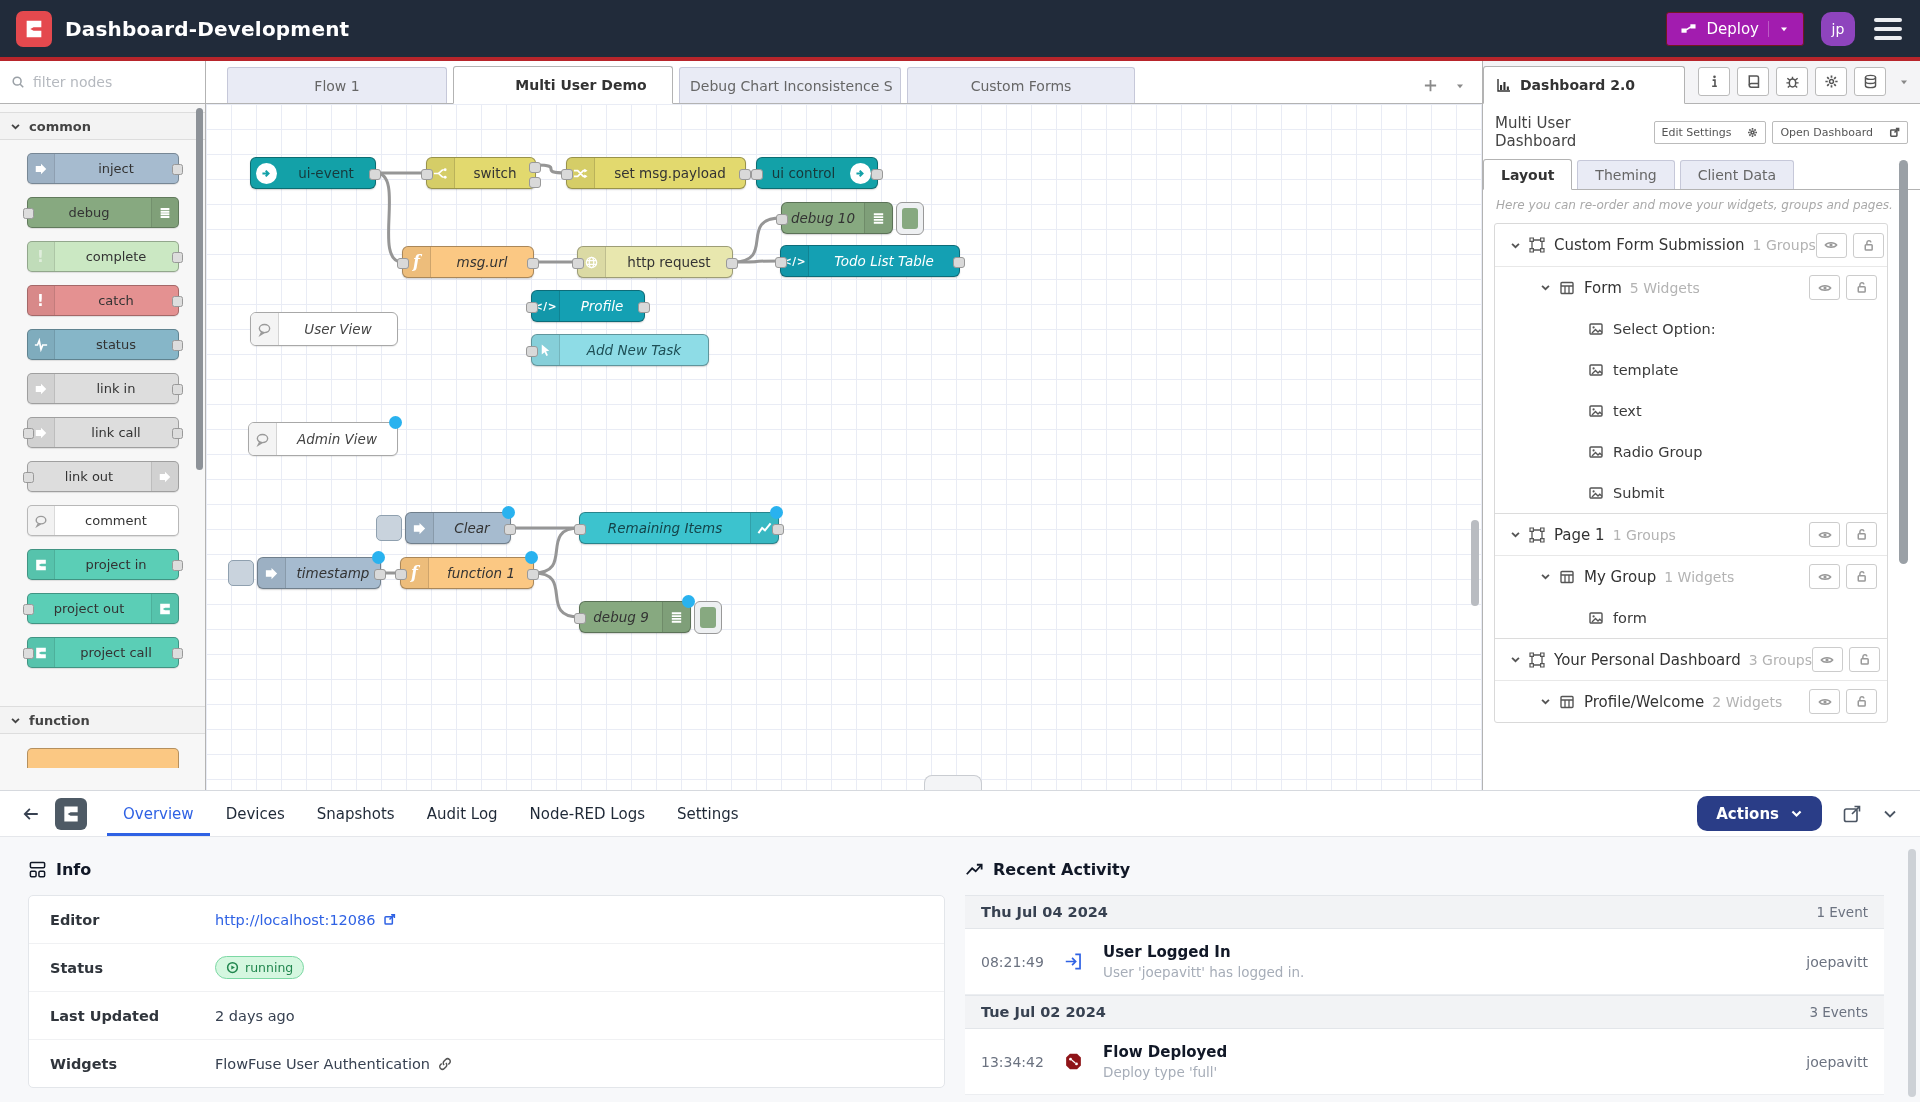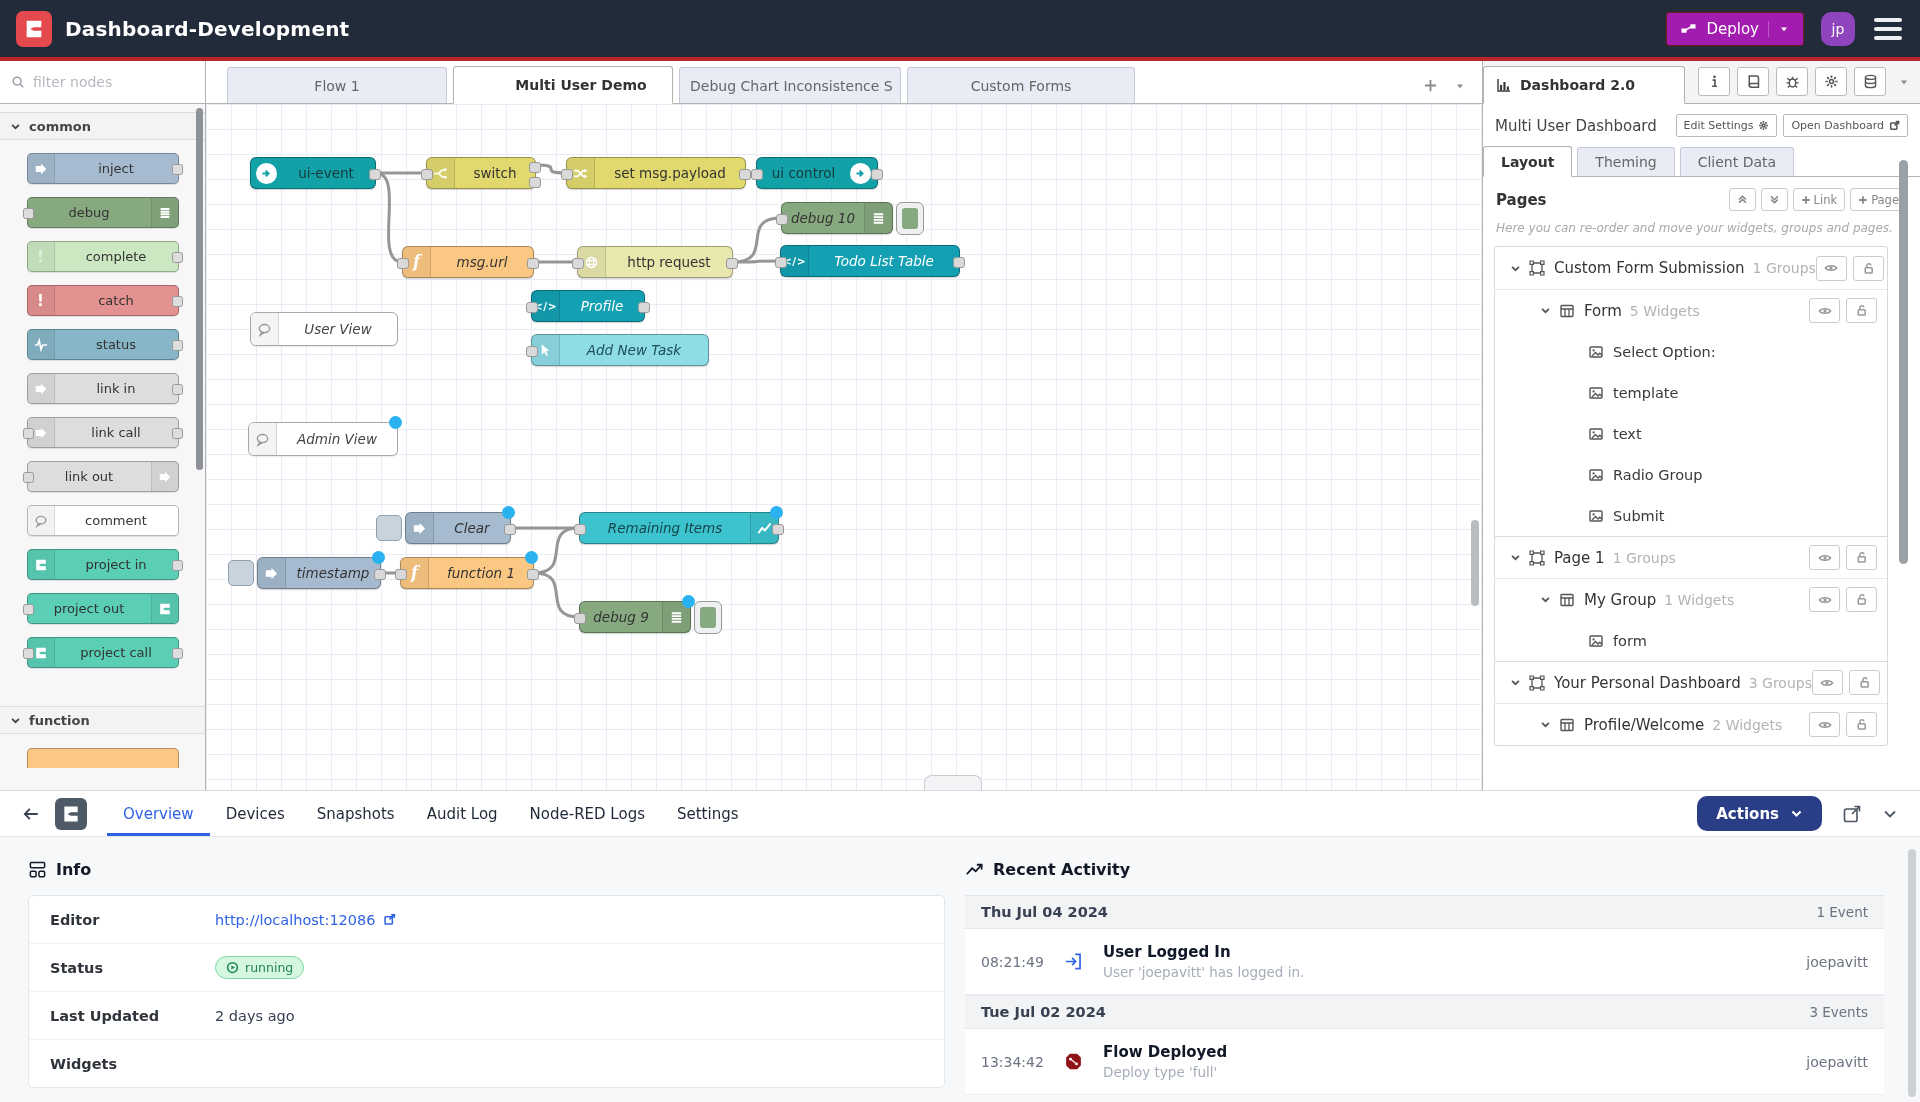--- a/index.html
+++ b/index.html
@@ -98,21 +98,21 @@
   .canvas-vscroll{position:absolute;right:3px;top:416px;width:8px;height:86px;background:#b9bcc1;border-radius:4px;}
   .canvas-handle{position:absolute;left:718px;bottom:0;width:58px;height:15px;box-sizing:border-box;background:#f3f4f6;
                  border:1px solid #c9ccd1;border-bottom:none;border-radius:8px 8px 0 0;}
 
   
   .sidebar{position:absolute;left:1482px;top:0;width:438px;height:686px;box-sizing:border-box;background:#fff;
            border-left:1px solid #b3b3b3;overflow:hidden;}
   .sb-head{display:flex;align-items:center;gap:6px;padding:10px 12px 8px;}
   .sb-title{font-size:15px;color:#444;margin-right:auto;}
   .sb-btn{font-size:11px;color:#555;border:1px solid #bbb;background:#fff;border-radius:2px;padding:4px 7px;
-          display:flex;align-items:center;gap:5px;cursor:pointer;white-space:nowrap;}
+          display:flex;align-items:center;gap:16px;cursor:pointer;white-space:nowrap;}
   .sb-tabs{display:flex;align-items:flex-end;border-bottom:1px solid #b3b3b3;height:31px;padding-left:0;}
   .sb-tab{height:29px;box-sizing:border-box;display:flex;align-items:center;padding:0 17px;font-size:14px;
           background:#e9ebf5;border:1px solid #c6c8d9;border-bottom:none;border-radius:3px 3px 0 0;color:#666;
           margin-right:5px;cursor:pointer;}
   .sb-tab.active{height:31px;background:#fff;border:1px solid #b3b3b3;border-bottom:1px solid #fff;margin-bottom:-1px;
                  font-weight:bold;color:#333;}
   .pages-row{display:flex;align-items:center;gap:5px;padding:11px 13px 2px;}
   .pages-title{font-size:15px;font-weight:bold;color:#333;margin-right:auto;}
   .pg-btn{height:23px;min-width:26px;box-sizing:border-box;border:1px solid #ccc;border-radius:3px;background:#fff;
           color:#888;font-size:11.5px;display:flex;align-items:center;justify-content:center;padding:0 7px;gap:3px;cursor:pointer;}
@@ -633,45 +633,20 @@
           <div class="sb-tab active">
             <span>Layout</span>
           </div>
           <div class="sb-tab ">
             <span>Theming</span>
           </div>
           <div class="sb-tab ">
             <span>Client Data</span>
           </div>
         </div>
-      <div class="pages-row">
-        <div class="pages-title">Pages</div>
-        <div class="pg-btn">
-          <svg class="ic" width="11" height="11" viewBox="0 0 16 16">
-            <path d="M3 8 L8 3.5 L13 8 M3 12.5 L8 8 L13 12.5" fill="none" stroke="currentColor" stroke-width="1.6"></path>
-          </svg>
-        </div>
-        <div class="pg-btn">
-          <svg class="ic" width="11" height="11" viewBox="0 0 16 16">
-            <path d="M3 3.5 L8 8 L13 3.5 M3 8 L8 12.5 L13 8" fill="none" stroke="currentColor" stroke-width="1.6"></path>
-          </svg>
-        </div>
-        <div class="pg-btn">
-          <svg class="ic" width="10" height="10" viewBox="0 0 16 16">
-            <path d="M8 2 V14 M2 8 H14" stroke="currentColor" stroke-width="1.8" fill="none"></path>
-          </svg>
-          <span>Link</span>
-        </div>
-        <div class="pg-btn">
-          <svg class="ic" width="10" height="10" viewBox="0 0 16 16">
-            <path d="M8 2 V14 M2 8 H14" stroke="currentColor" stroke-width="1.8" fill="none"></path>
-          </svg>
-          <span>Page</span>
-        </div>
-      </div>
       <div class="hint">Here you can re-order and move your widgets, groups and pages.</div>
       <div class="tree" id="tree">
           <div class="trow page">
       <span class="tchev">
               <svg class="ic " width="11" height="11" viewBox="0 0 16 16">
                 <path d="M3 5.5 L8 10.5 L13 5.5" fill="none" stroke="currentColor" stroke-width="1.8"></path>
               </svg>
             </span>
             <span class="ticon">
               <svg class="ic " width="16" height="16" viewBox="0 0 16 16">
@@ -1004,20 +979,28 @@
               </span>
             </div>
             <div class="irow">
       <span class="ilabel">Last Updated</span>
       <span class="ival">
                 <span>2 days ago</span>
               </span>
             </div>
             <div class="irow">
       <span class="ilabel">Widgets</span>
+      <span class="ival">
+                <span>FlowFuse User Authentication</span>
+                <span style="color:#555;display:flex">
+                  <svg class="ic " width="14" height="14" viewBox="0 0 16 16">
+                    <path d="M7 9.2 a3 3 0 0 1 -.2 -4.3 l2 -2 a3 3 0 0 1 4.3 4.3 l-1.3 1.3 M9 6.8 a3 3 0 0 1 .2 4.3 l-2 2 a3 3 0 0 1 -4.3 -4.3 l1.3 -1.3" fill="none" stroke="currentColor" stroke-width="1.5"></path>
+                  </svg>
+                </span>
+              </span>
             </div>
           </div>
       </div>
 
       <div class="act-col">
         <div class="col-head">
           <svg class="ic" width="19" height="19" viewBox="0 0 16 16">
             <path d="M1.5 12 L6 7 L9 9.5 L14 4" fill="none" stroke="currentColor" stroke-width="1.8"></path>
             <path d="M10 4 h4 v4" fill="none" stroke="currentColor" stroke-width="1.8"></path>
           </svg>

